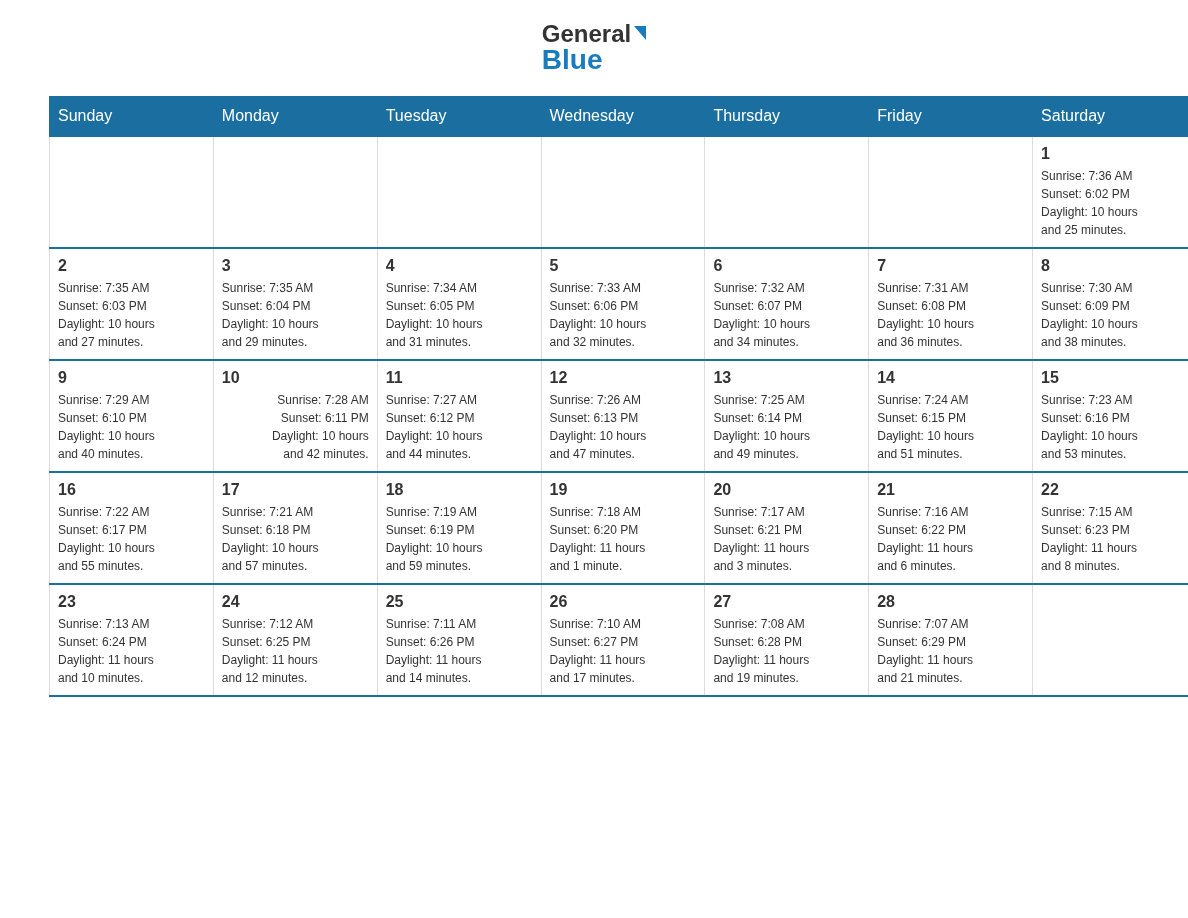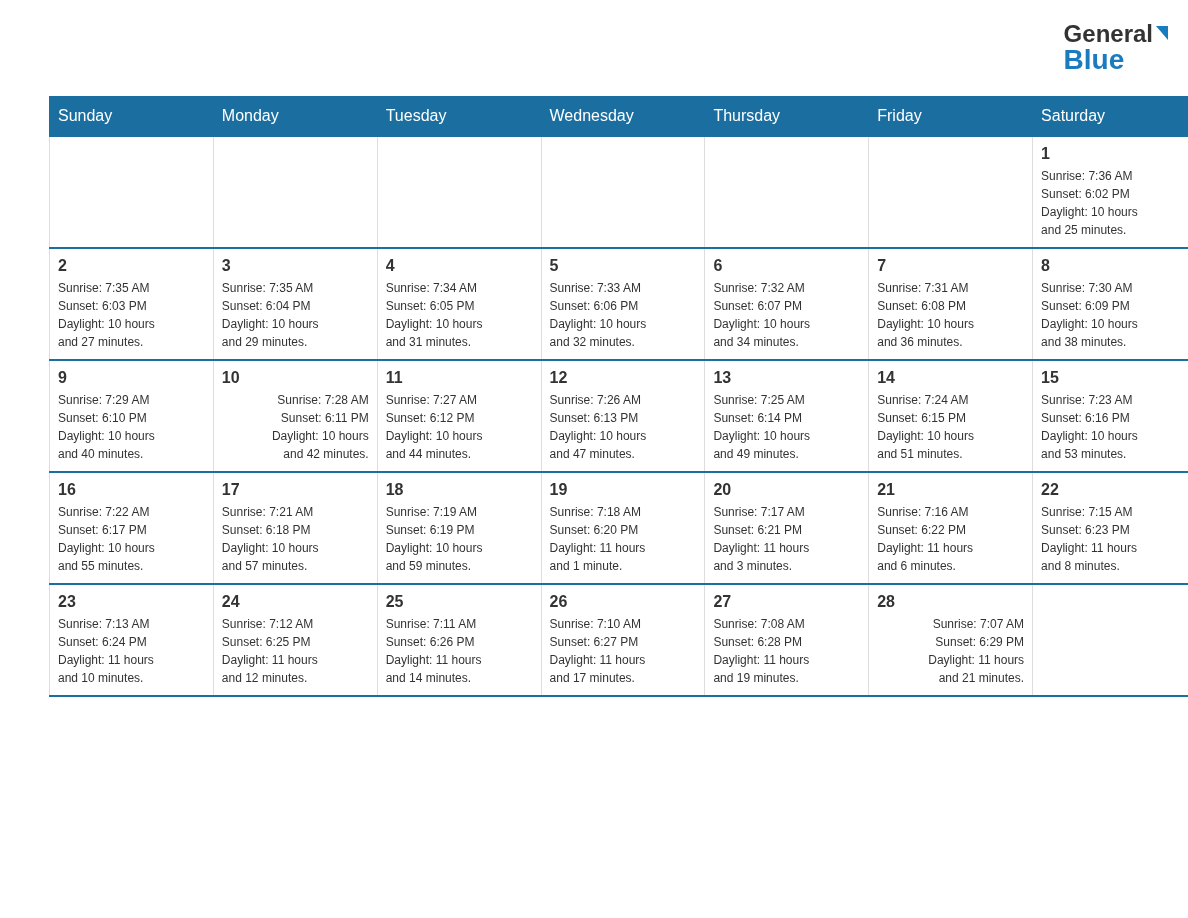--- a/index.html
+++ b/index.html
@@ -5,21 +5,21 @@
     * { box-sizing: border-box; margin: 0; padding: 0; }
     body {
       font-family: Arial, sans-serif;
       background: #fff;
       padding: 20px;
       width: 1188px;
       min-height: 918px;
     }
     .header {
       display: flex;
-      justify-content: flex-end;
+      justify-content: center;
       align-items: flex-start;
       margin-bottom: 20px;
     }
     .logo {
       display: flex;
       flex-direction: column;
       align-items: flex-start;
     }
     .title-section {
       text-align: right;
@@ -326,21 +326,21 @@
         </td>
         <td>
           <div class="day-number">27</div>
           <div class="day-info" style="white-space: pre-line;">Sunrise: 7:08 AM
 Sunset: 6:28 PM
 Daylight: 11 hours
 and 19 minutes.</div>
         </td>
         <td>
           <div class="day-number">28</div>
-          <div class="day-info" style="white-space: pre-line; text-align: right;">Sunrise: 7:07 AM
+          <div class="day-info" style="white-space: pre-line;">Sunrise: 7:07 AM
 Sunset: 6:29 PM
 Daylight: 11 hours
 and 21 minutes.</div>
         </td>
         <td class="empty-cell"></td>
       </tr>
     </tbody>
 </table>
 
 </body></html>

